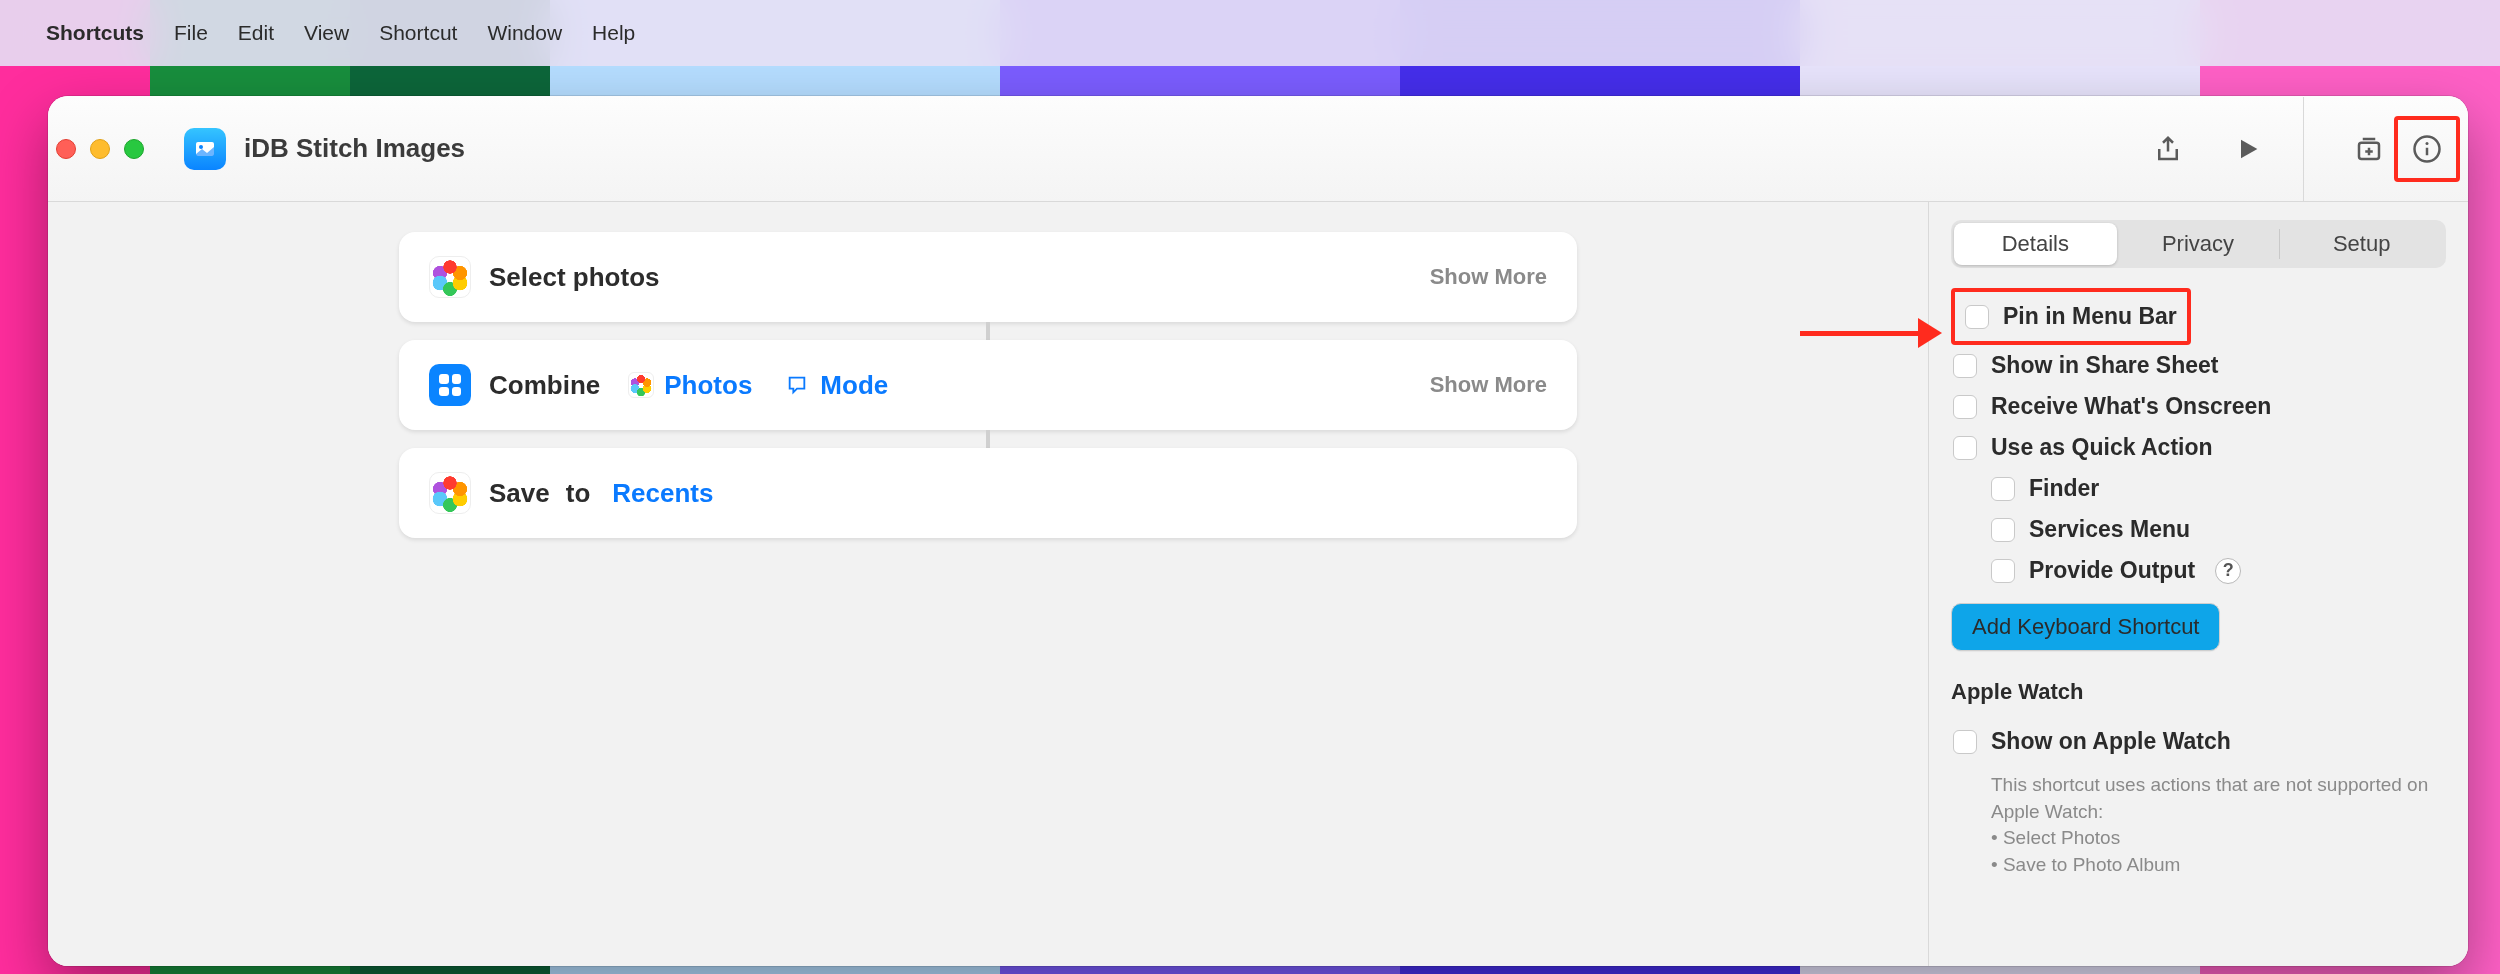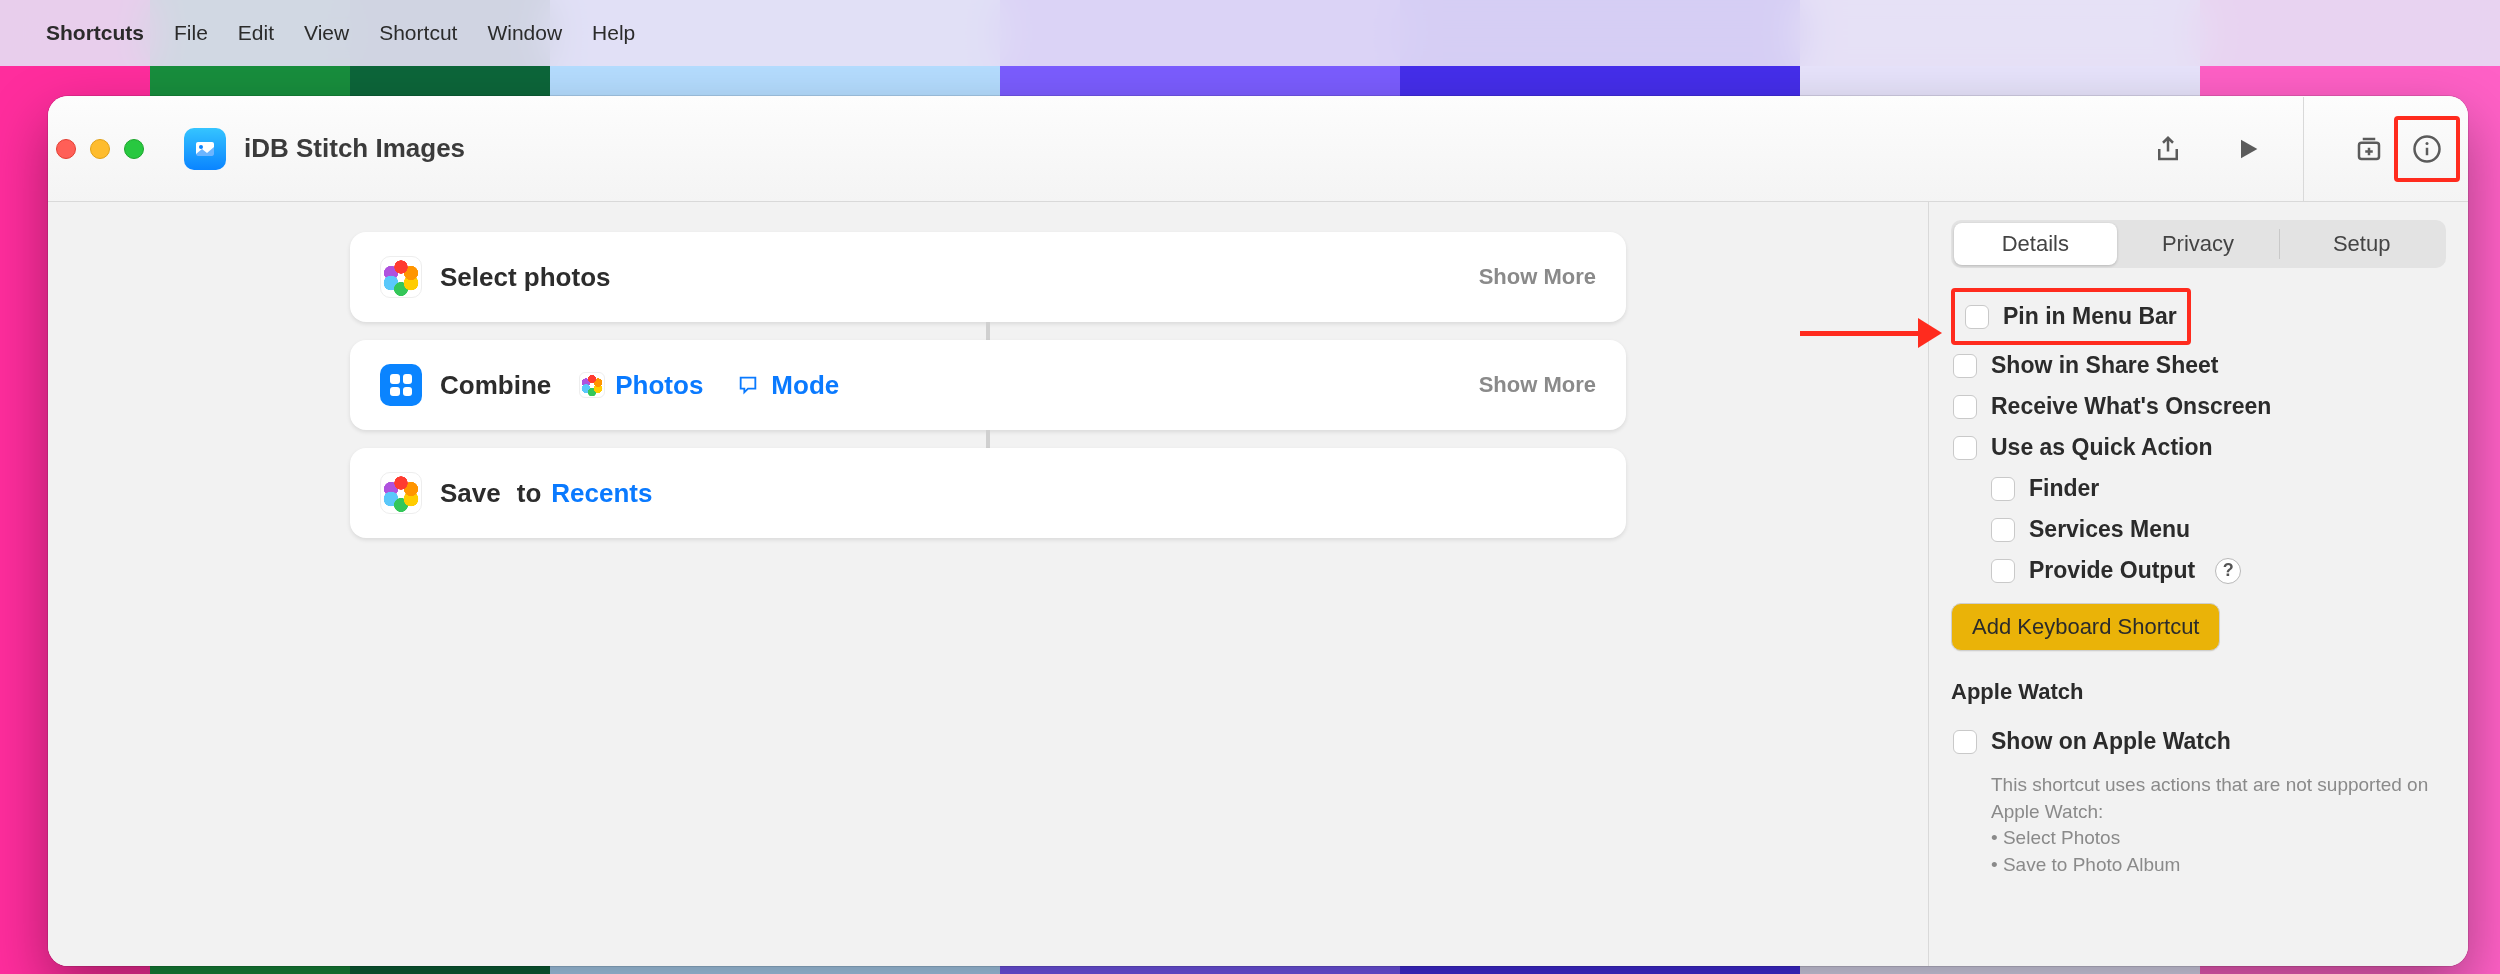--- a/index.html
+++ b/index.html
@@ -89,21 +89,21 @@
   .info-highlight .toolbar-btn{margin-left:0;}
 
   
   .body { flex:1; display:flex; }
   .canvas {
     flex:1; background:#f2f2f2;
     padding:30px 0;
     display:flex; flex-direction:column; align-items:center;
   }
   .action-card{
-    width:1276px;
+    width:1178px;
     background:#ffffff;
     border-radius:16px;
     box-shadow:0 2px 4px rgba(0,0,0,0.1);
     padding:24px 30px;
     display:flex; align-items:center;
     font-size:26px;
     color:#2c2c2c;
   }
   .connector{
     width:4px;height:18px;background:#d0d0d0;
@@ -138,21 +138,21 @@
     padding:4px 10px;border-radius:8px;
     margin-right:10px;
   }
   .token.blue{color:#0a7aff;font-weight:600;}
   .token-icon-sm{
     width:30px;height:30px;border-radius:7px;margin-right:8px;display:flex;align-items:center;justify-content:center;
   }
   .token-icon-sm.grid{background:#0a84ff;}
   .token-icon-sm.grid .grid-icon-inner{width:16px;height:16px;gap:2px;}
   .token-icon-sm.speech{color:#0a7aff;}
-  .plain-text{color:#2c2c2c;font-weight:600;}
+  .plain-text{color:#2c2c2c;margin-right:12px;font-weight:600;}
   .show-more{ margin-left:auto; color:#8a8a8a; font-size:22px; font-weight:700; cursor:default;}
 
   
   .inspector{
     width:540px;
     border-left:1px solid #d9d9d9;
     background:#f2f2f2;
     padding:18px 22px;
     font-size:23px;
     color:#2b2b2b;
@@ -183,21 +183,21 @@
   }
   .pin-highlight{
     border:4px solid #ff2b1e;border-radius:4px;padding:4px 8px;display:inline-flex;
   }
   .help-dot{
     width:26px;height:26px;border-radius:50%;border:1px solid #b9b9b9;background:#fff;
     display:flex;align-items:center;justify-content:center;font-size:18px;color:#555;margin-left:6px;cursor:default;
   }
   .btn{
     display:inline-block;
-    background:#eab308;border:1px solid #cfcfcf;border-radius:10px;
+    background:#0ea5e9;border:1px solid #cfcfcf;border-radius:10px;
     padding:10px 20px;font-size:22px;margin-top:12px;cursor:default;
     box-shadow:0 1px 1px rgba(0,0,0,0.05);
   }
   .section-label{font-weight:700;margin-top:28px;margin-bottom:16px;font-size:22px;}
   .fine-print{font-size:19px;color:#8a8a8a;line-height:1.4;margin-top:10px;padding-left:40px;}
   .fine-print .bullet{display:block;}
 
   
   .red-arrow{
     position:absolute;

